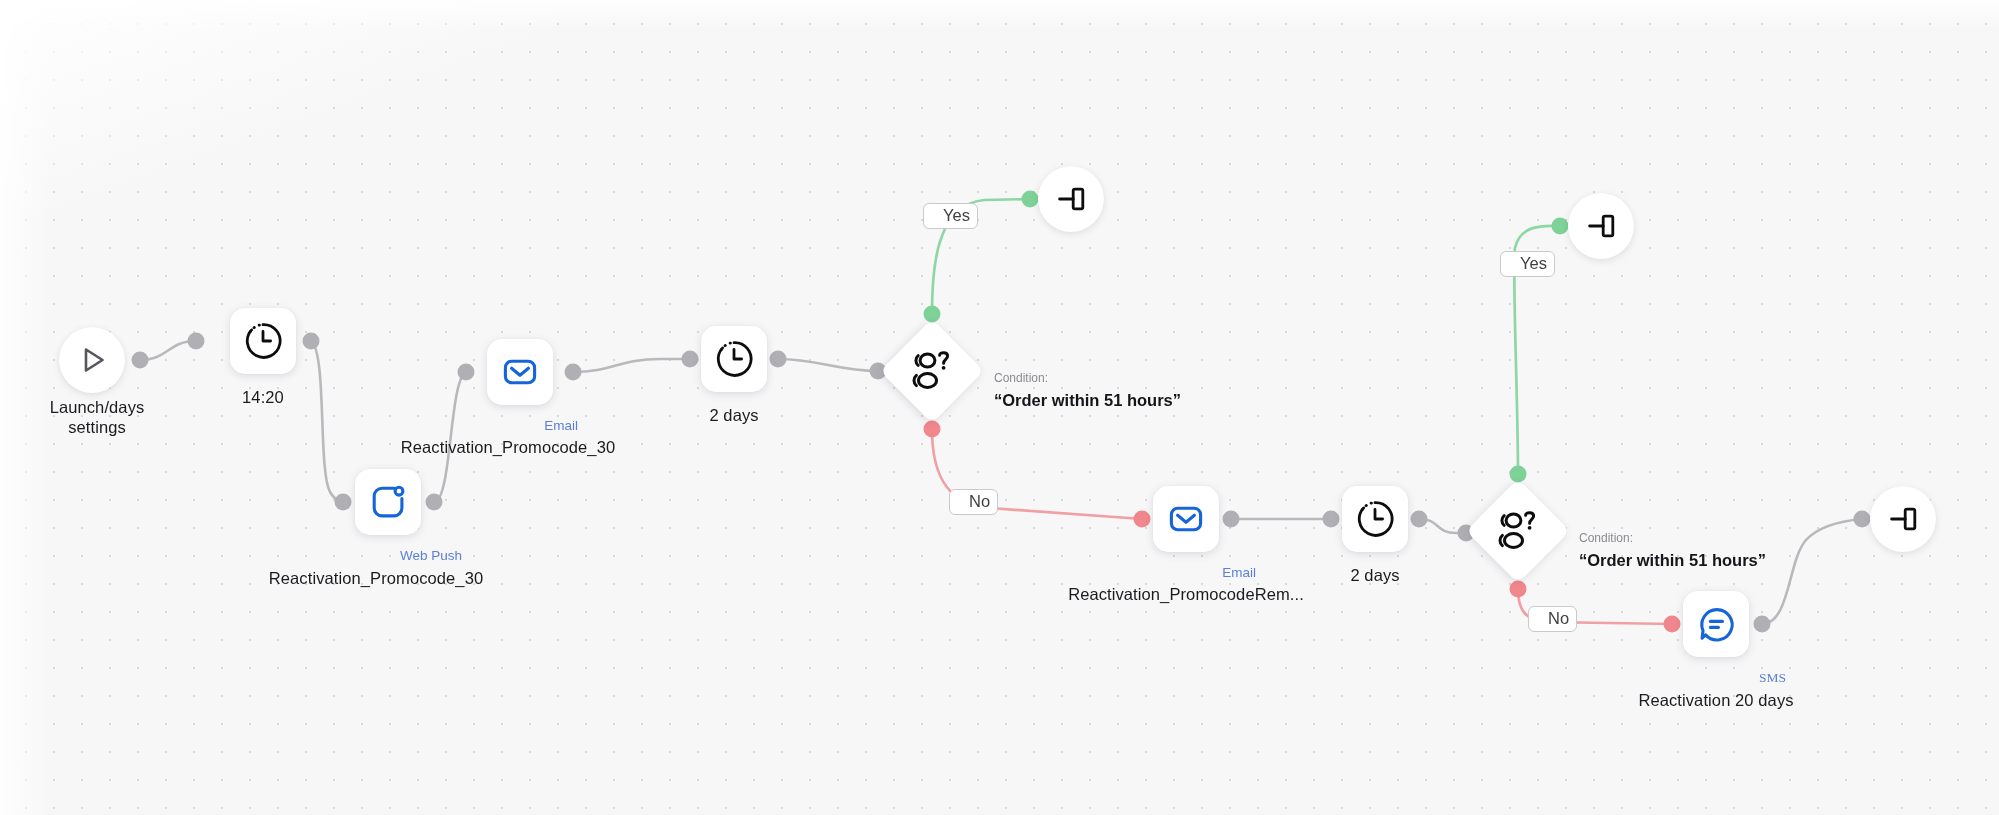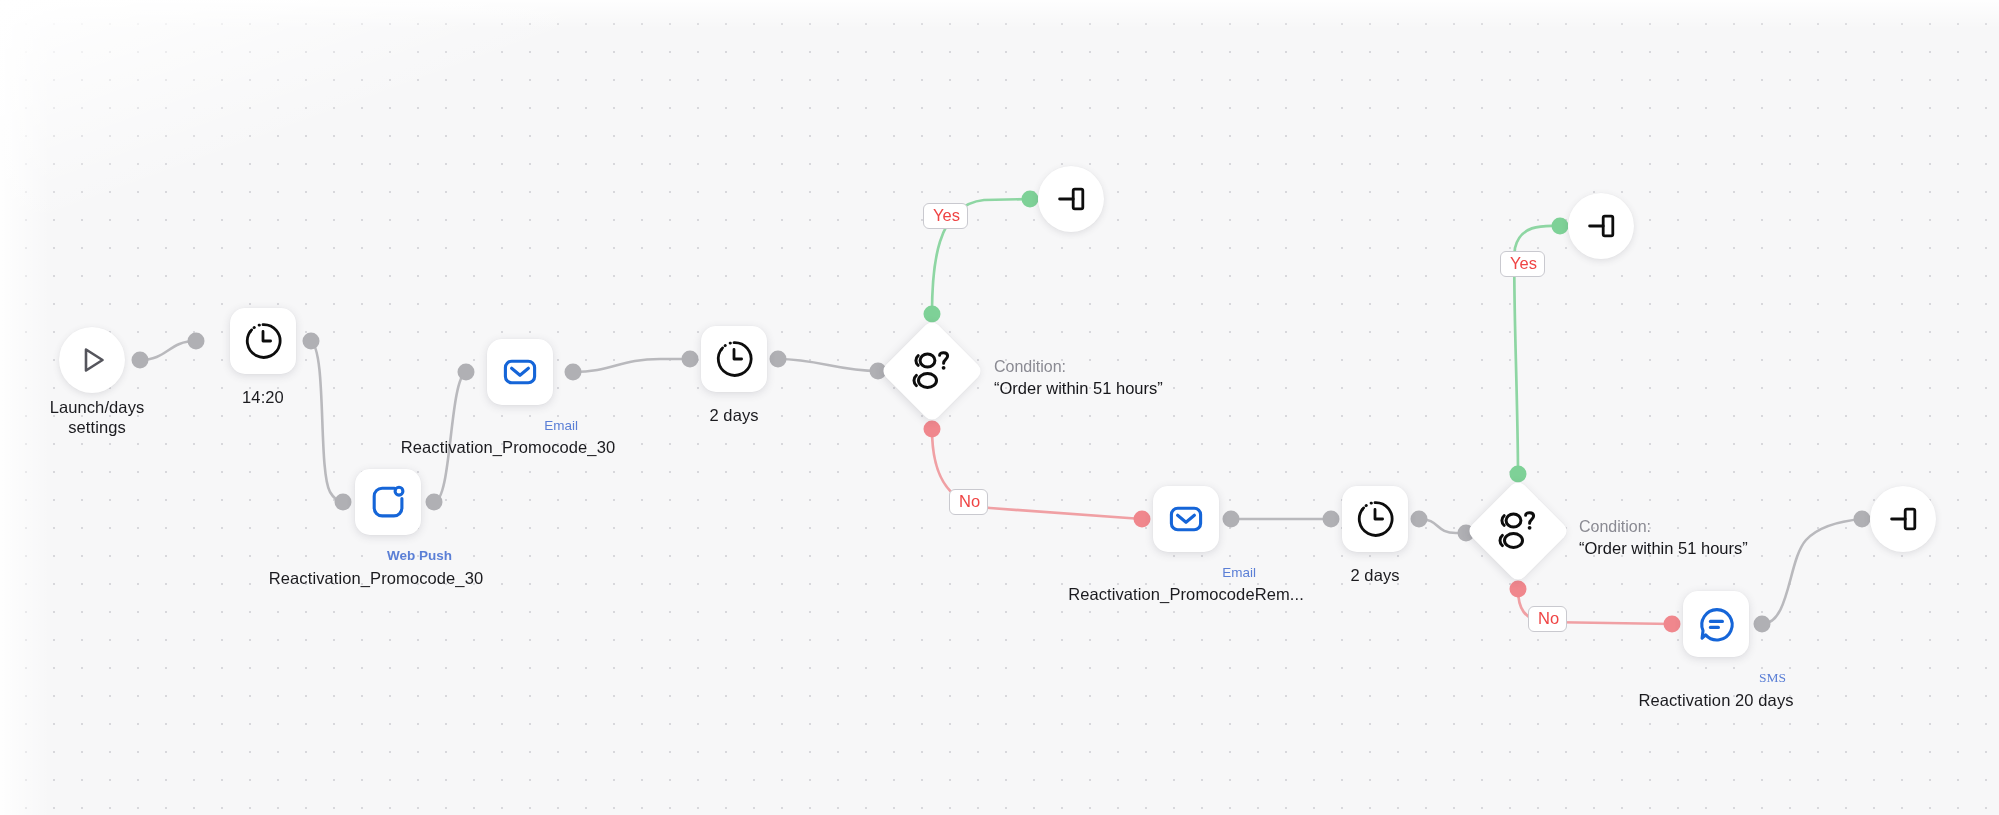--- a/index.html
+++ b/index.html
@@ -102,43 +102,45 @@
     font-size: 13.5px;
     line-height: 16px;
     z-index: 3;
   }
   
   .branch-pill {
     position: absolute;
     background: #ffffff;
     border: 1px solid #c9c9cf;
     border-radius: 6px;
-    padding: 2px 7px 3px 9px;
+    padding: 2px 7px 3px 19px;
     font-size: 16.5px;
     line-height: 19px;
-    color: #ef4444;
+    color: #404040;
     z-index: 4;
   }
   
   .cond-annotation {
     position: absolute;
     z-index: 3;
     white-space: nowrap;
   }
   .cond-annotation .cond-key {
     display: block;
     color: #8a8a92;
-    font-size: 16px;
+    font-size: 12px;
     line-height: 21px;
+    margin-top: 12px;
   }
   .cond-annotation .cond-val {
     display: block;
     color: #16161a;
     font-size: 16.5px;
     line-height: 22px;
+    font-weight: bold;
   }
 </style>
 </head>
 <body>
 
 <div id="canvas">
 
   <svg id="edges" viewBox="0 0 1999 815" xmlns="http://www.w3.org/2000/svg">
 
     <path d="M 140,360 C 168,360 168,341 196,341" fill="none" stroke="#b9b9bd" stroke-width="2.6" stroke-linecap="round"></path>
@@ -212,21 +214,21 @@
   </div>
   <div class="node-caption" style="left:193px; top:387px; width:140px;">14:20</div>
 
   <div class="node card-node" style="left:355px; top:469px;">
     <svg width="42" height="42" viewBox="0 0 42 42">
       <path d="M27.5 7.2 H15.2 C10.7 7.2 7.2 10.7 7.2 15.2 V26.9 C7.2 31.4 10.7 34.9 15.2 34.9
                H26.9 C31.4 34.9 34.9 31.4 34.9 26.9 V17.6" fill="none" stroke="#1565d8" stroke-width="3.1" stroke-linecap="round"></path>
       <circle cx="32" cy="10.2" r="3.9" fill="none" stroke="#1565d8" stroke-width="3.1"></circle>
     </svg>
   </div>
-  <div class="node-type" style="left:300px; top:548px; width:152px;font-weight:bold;">Web Push</div>
+  <div class="node-type" style="left:310px; top:548px; width:152px;">Web Push</div>
   <div class="node-caption" style="left:244px; top:568px; width:264px;">Reactivation_Promocode_30</div>
 
   <div class="node card-node" style="left:487px; top:339px;">
     <svg width="42" height="42" viewBox="0 0 42 42">
       <rect x="6.4" y="10.2" width="29.2" height="21.6" rx="6.4" fill="none" stroke="#1565d8" stroke-width="3.1"></rect>
       <path d="M12.6 17.2 L21 24.3 L29.4 17.2" fill="none" stroke="#1565d8" stroke-width="3.1" stroke-linecap="round" stroke-linejoin="round"></path>
     </svg>
   </div>
   <div class="node-type" style="left:438px; top:418px; width:140px;">Email</div>
   <div class="node-caption" style="left:376px; top:437px; width:264px;">Reactivation_Promocode_30</div>

